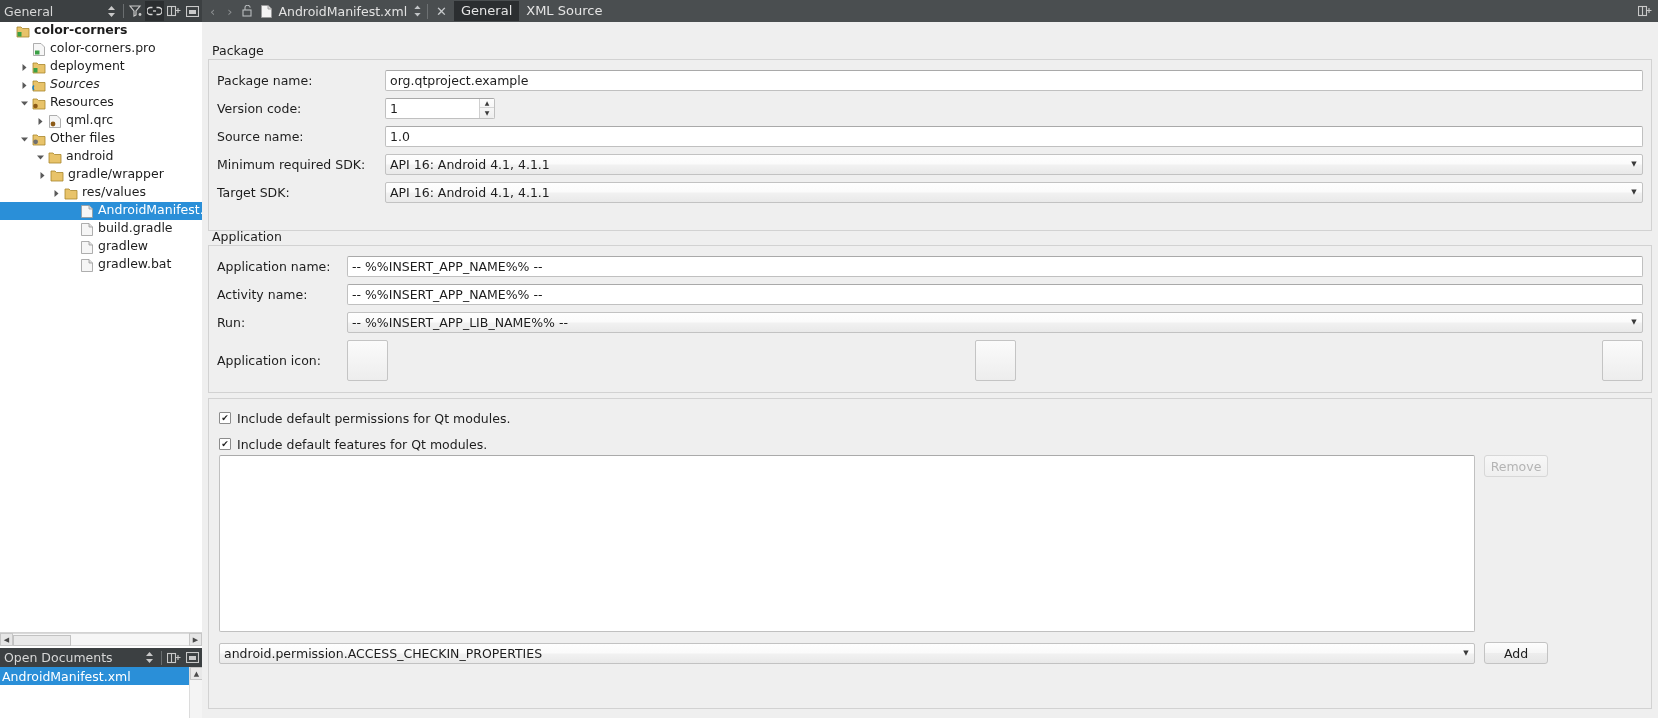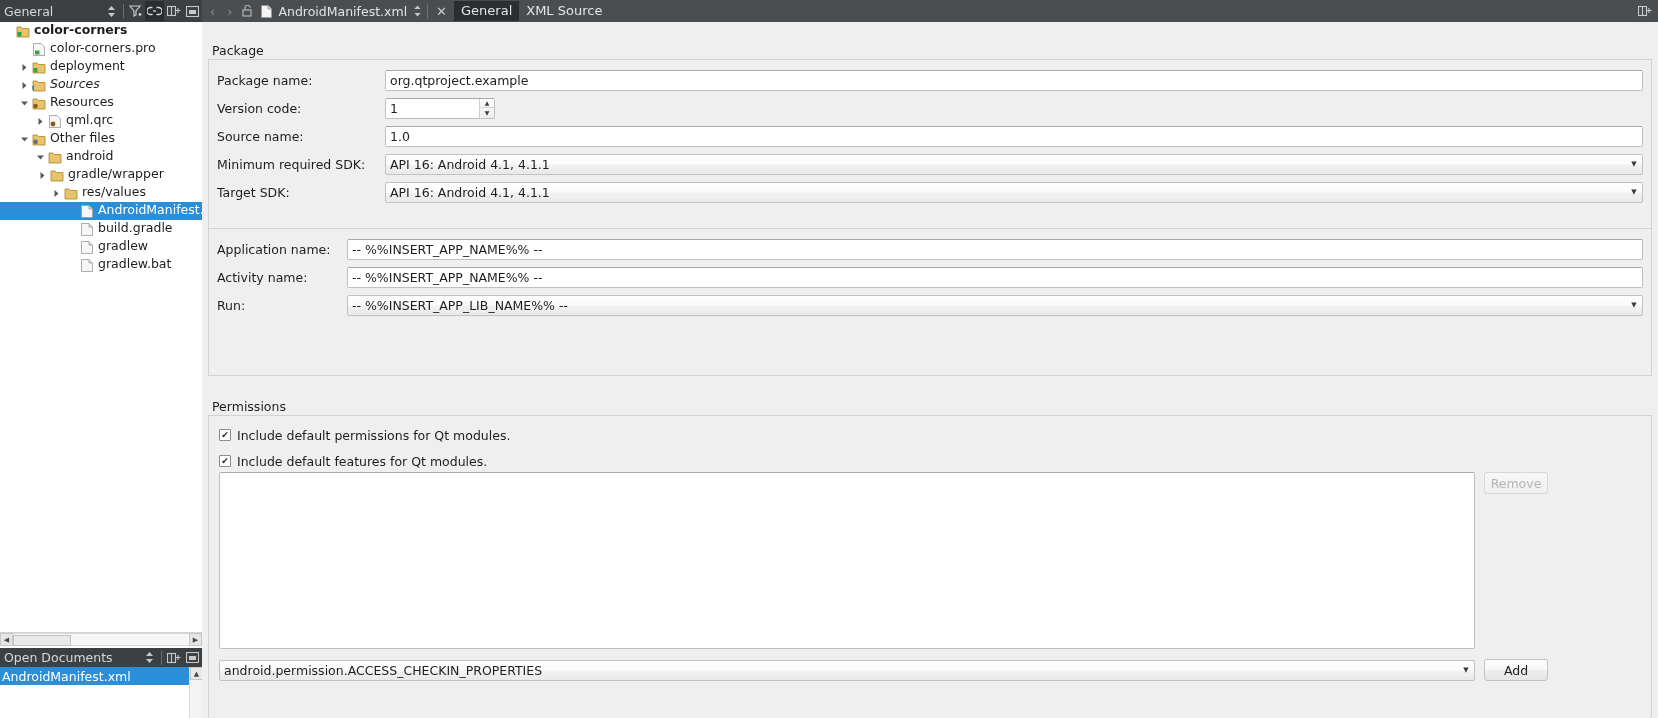--- a/index.html
+++ b/index.html
@@ -594,46 +594,54 @@
         <div class="combobox" style="flex:1 1 auto;">
           <span class="combo-text">API 16: Android 4.1, 4.1.1</span>
           <span class="combo-arrow">▼</span>
         </div>
       </div>
 
     </div>
   </div>
 
   <div class="group" style="top:192px;">
+    <div class="group-title">Application</div>
     <div class="group-box" style="height:148px; padding: 6px 8px 6px 8px;">
 
       <div class="frow">
         <div class="flabel" style="width:130px;">Application name:</div>
         <div class="lineedit" style="flex:1 1 auto;">-- %%INSERT_APP_NAME%% --</div>
       </div>
 
       <div class="frow">
         <div class="flabel" style="width:130px;">Activity name:</div>
         <div class="lineedit" style="flex:1 1 auto;">-- %%INSERT_APP_NAME%% --</div>
       </div>
 
       <div class="frow">
         <div class="flabel" style="width:130px;">Run:</div>
         <div class="combobox" style="flex:1 1 auto;">
           <span class="combo-text">-- %%INSERT_APP_LIB_NAME%% --</span>
           <span class="combo-arrow">▼</span>
         </div>
       </div>
 
+      <div class="frow" style="height:48px;">
+        <div class="flabel" style="width:130px;">Application icon:</div>
+        <div style="flex:1 1 auto; display:flex; align-items:center; justify-content:space-between;">
+          <div class="iconbox"></div>
+          <div class="iconbox"></div>
+          <div class="iconbox"></div>
+        </div>
+      </div>
 
     </div>
   </div>
 
   <div class="group" style="top:362px;">
-    <div class="group-title">Permissions</div>
     <div class="group-box" style="height:311px; padding: 8px 8px 8px 10px;">
 
       <div class="chkrow">
         <div class="checkbox">
             <span class="chk-mark">✔</span>
           </div>
         <span class="chk-label">Include default permissions for Qt modules.</span>
       </div>
 
       <div class="chkrow" style="margin-top:4px;">

